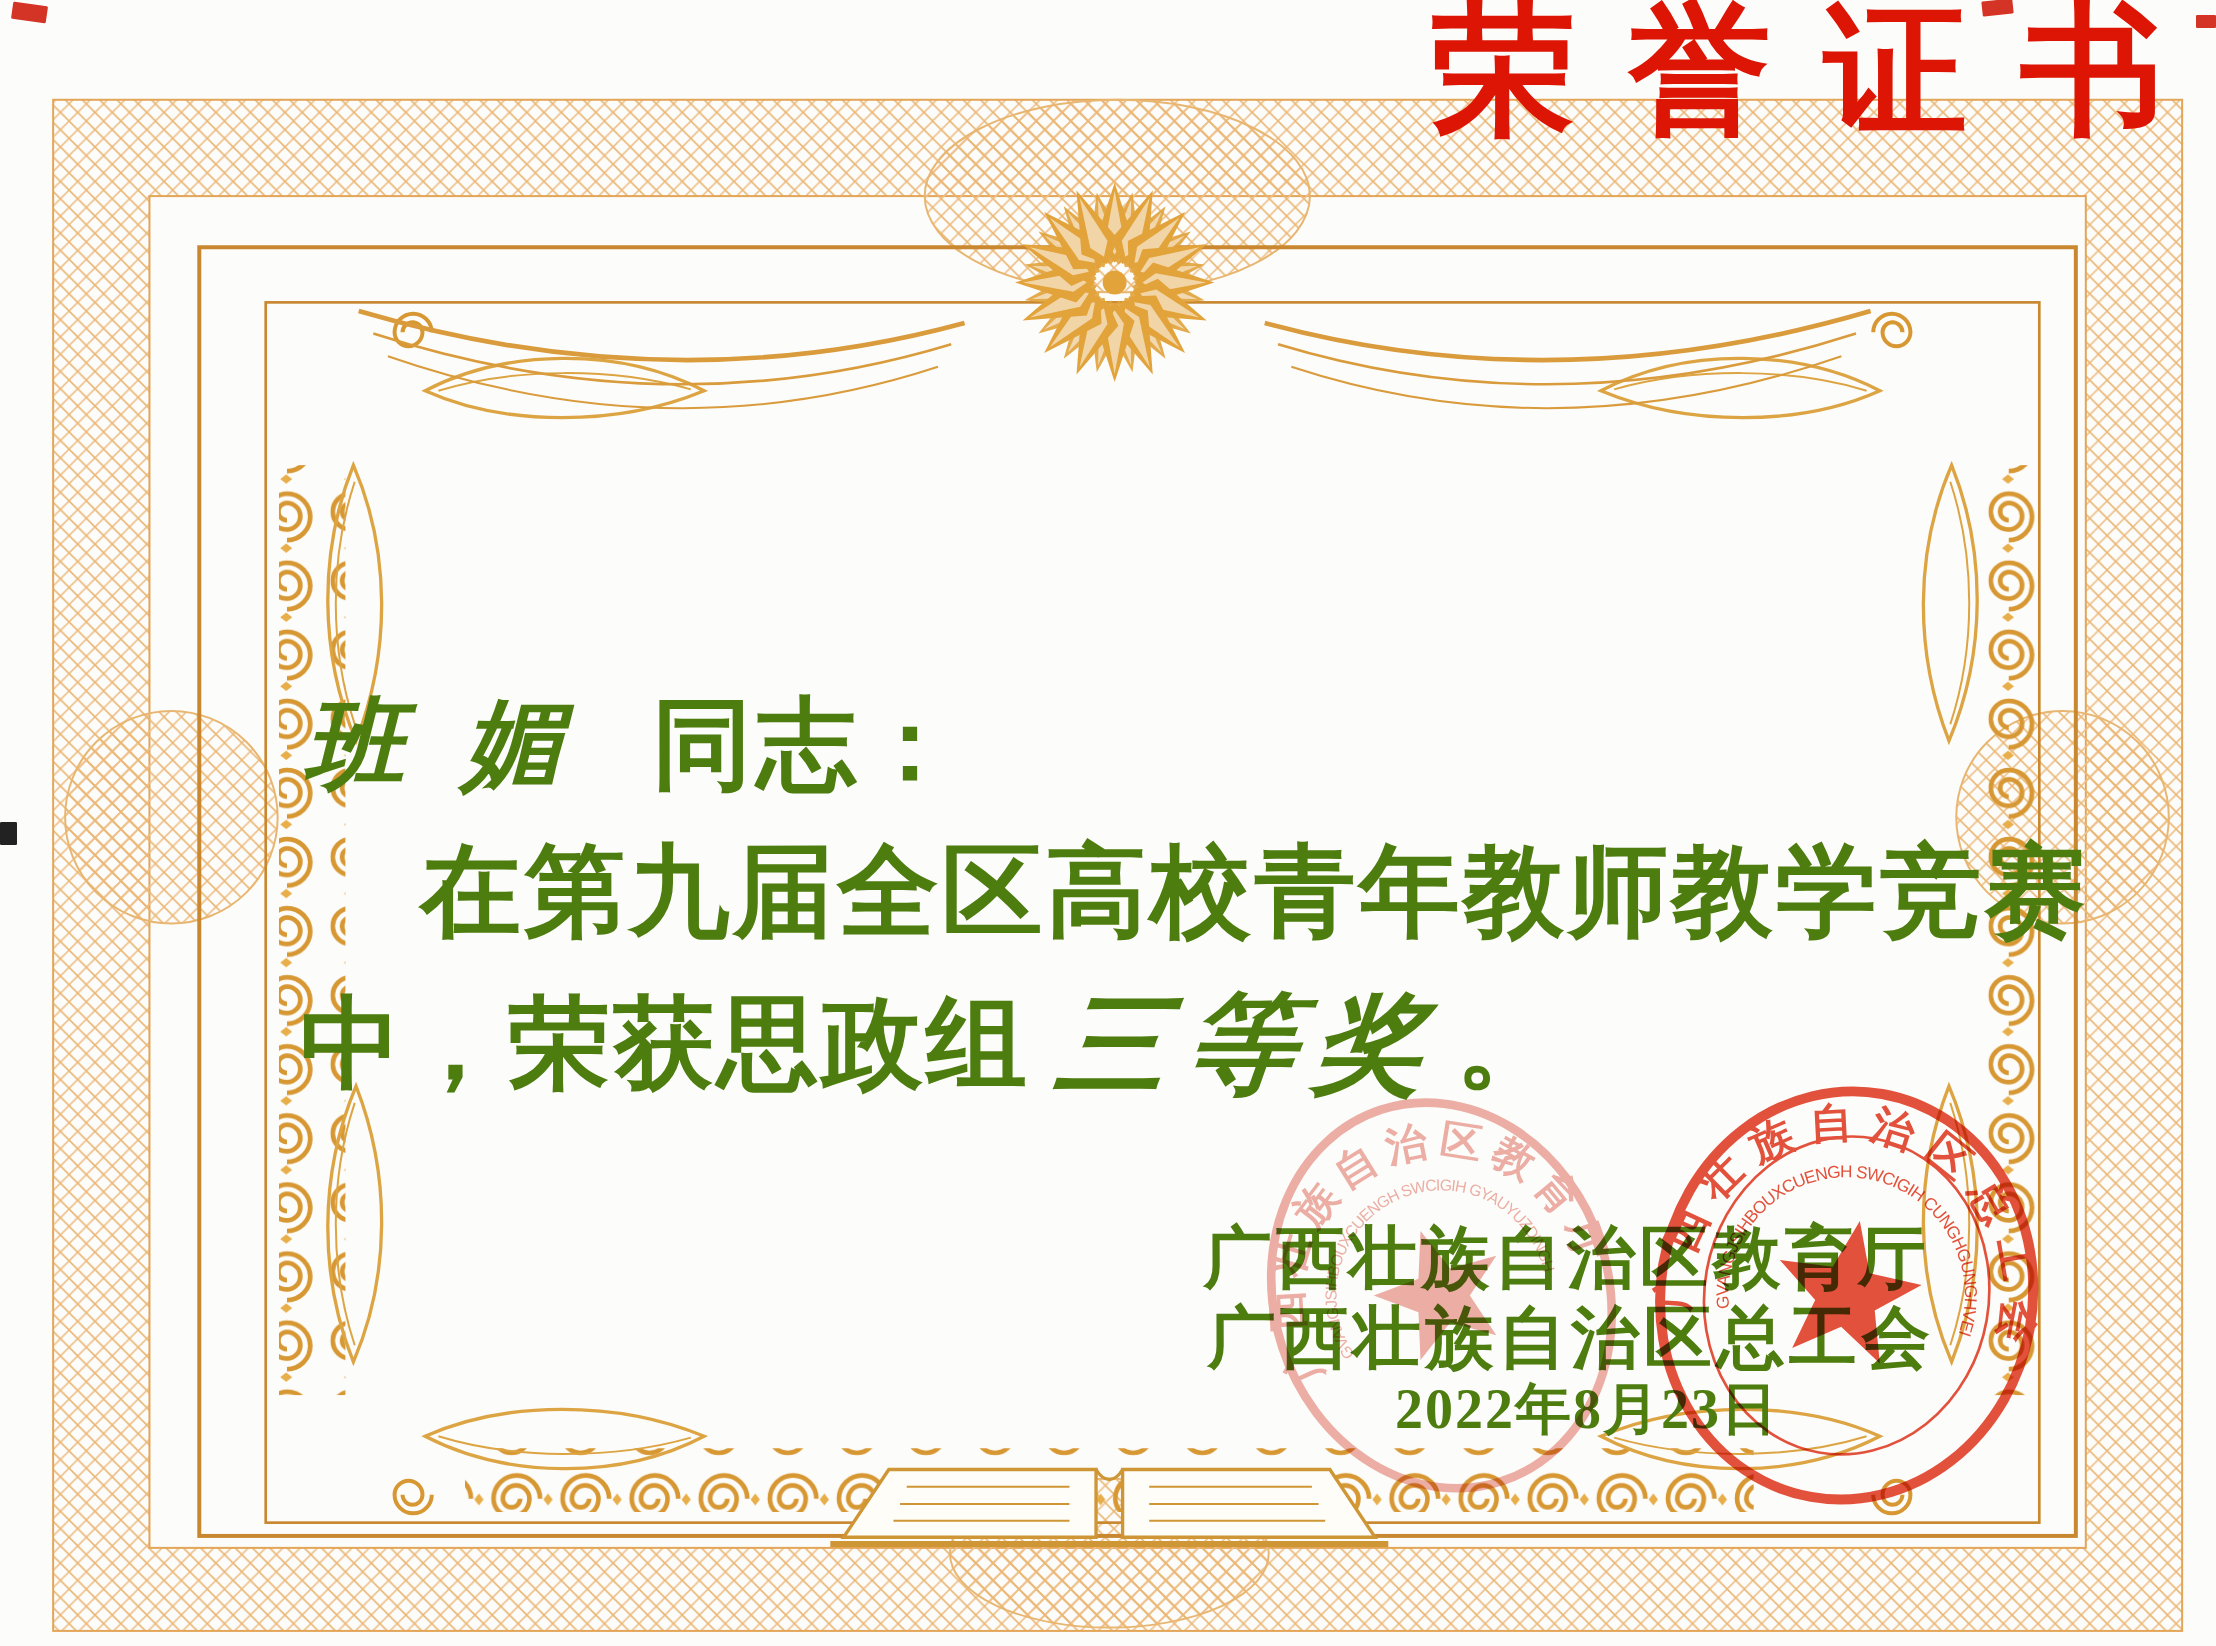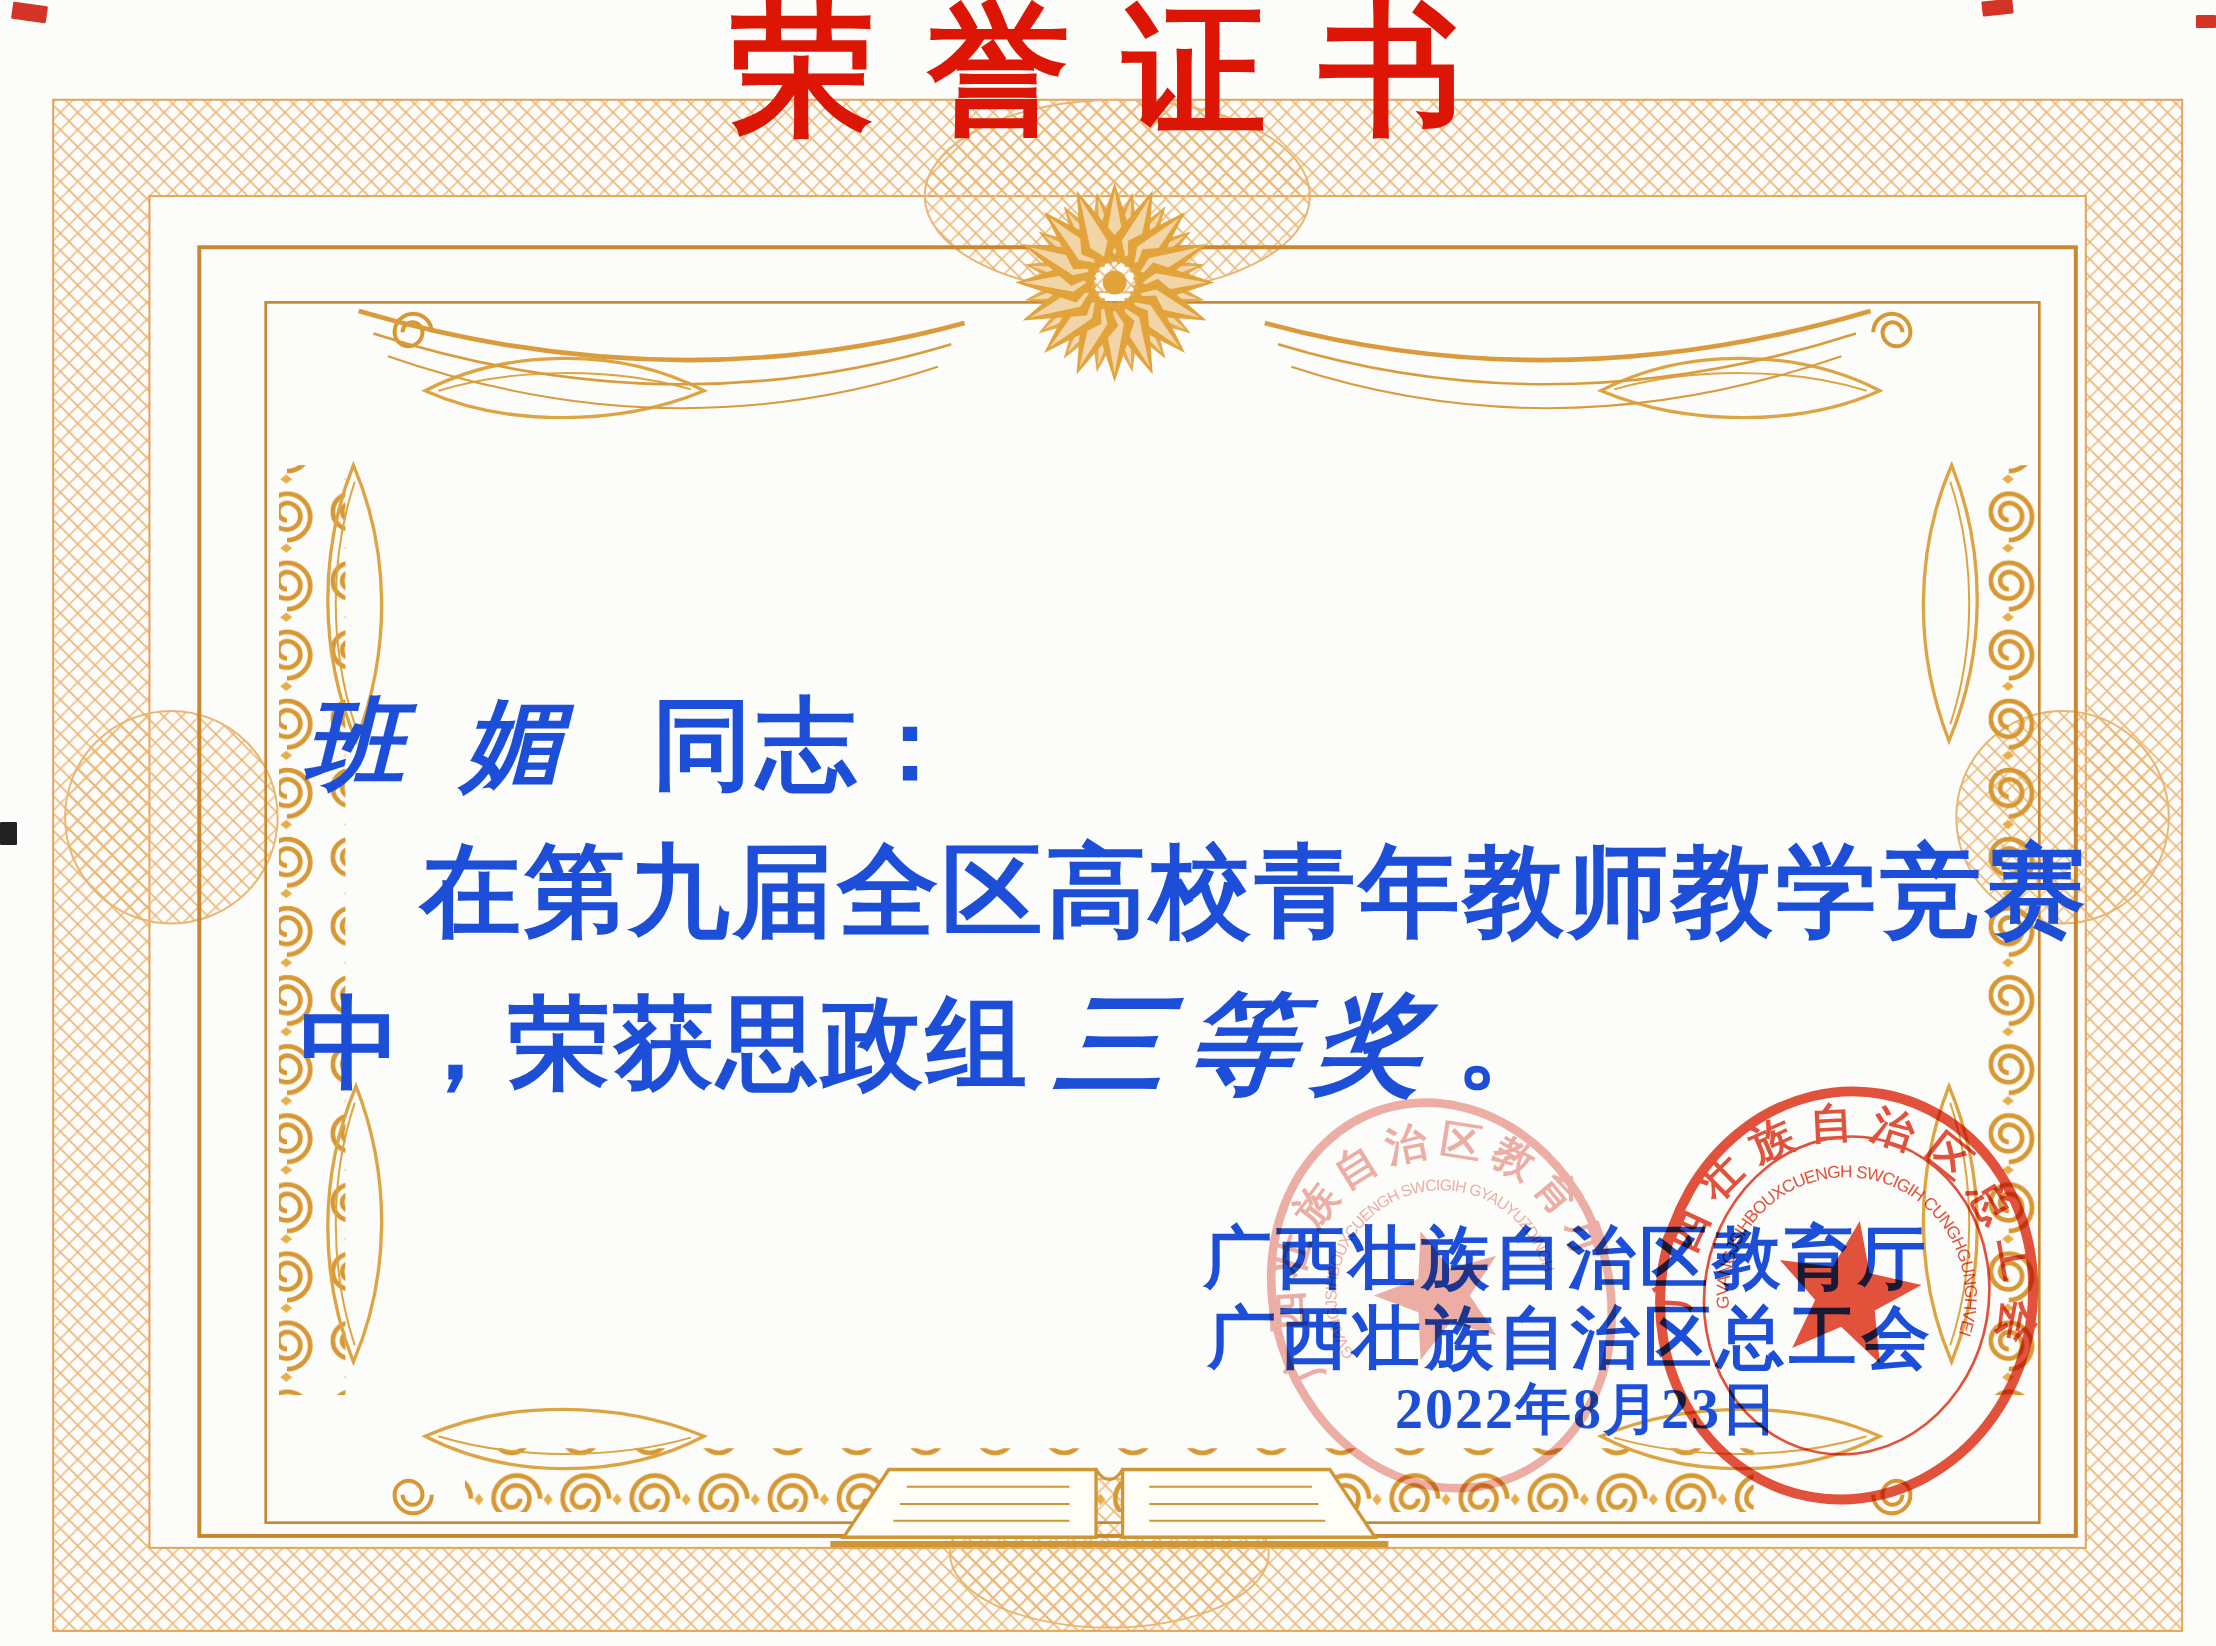--- a/index.html
+++ b/index.html
@@ -3,23 +3,23 @@
 <meta charset="utf-8">
 <style>
   html,body{margin:0;padding:0;background:#e8e8e6;}
   .cert{
     position:relative;width:2216px;height:1647px;overflow:hidden;
     background:#fcfcfa;
     font-family:"Liberation Serif","DejaVu Serif",serif;
   }
   .cert svg{position:absolute;left:0;top:0;width:2216px;height:1647px;}
   #seal-layer{mix-blend-mode:multiply;pointer-events:none;}
-  .txt{position:absolute;line-height:1;color:#1d4ed8;white-space:nowrap;}
+  .txt{position:absolute;line-height:1;color:#4d7c0f;white-space:nowrap;}
   .title{
-    left:0;right:0;top:548;text-align:center;
+    left:0;right:0;top:548;text-align:right;
     font-size:143px;font-weight:700;color:#dc1505;
     letter-spacing:53px;padding-left:30px;
   }
   .salutation{left:304px;top:694px;font-size:100px;font-weight:700;}
   .brush{font-style:italic;font-weight:700;font-family:"DejaVu Serif","Liberation Serif",serif;}
   .name{letter-spacing:.58em;}
   .honorific{margin-left:.32em;letter-spacing:.04em;}
   .body-line{font-size:101px;font-weight:700;letter-spacing:3.3px;}
   .line1{left:420px;top:842px;}
   .line2{left:300px;top:985px;}

